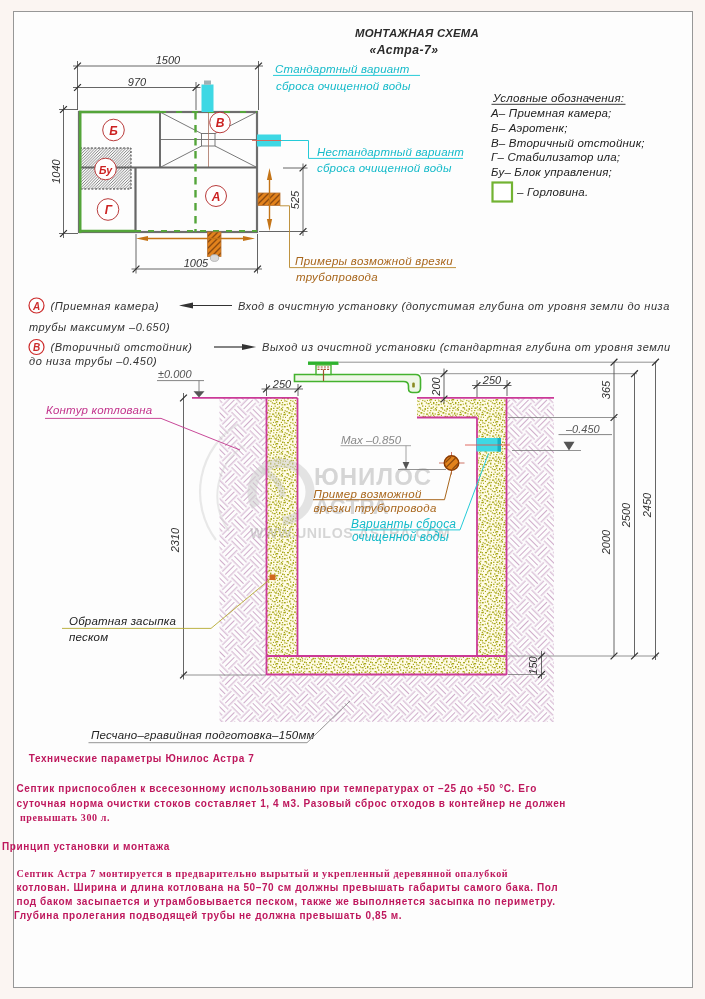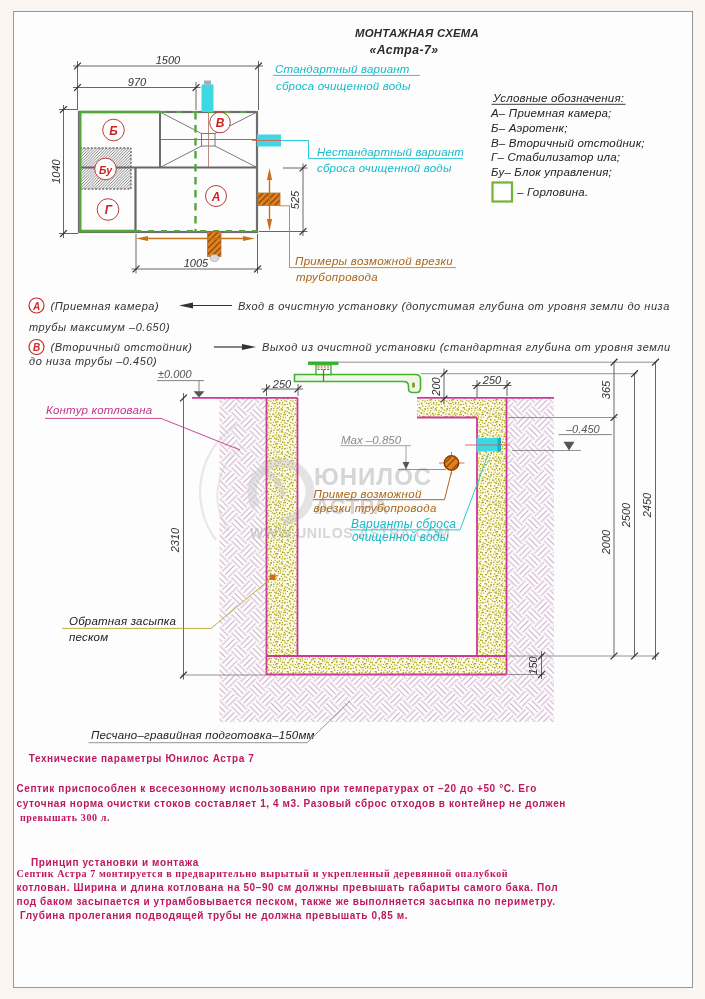--- a/index.html
+++ b/index.html
@@ -409,20 +409,20 @@
 <text x="351" y="528">Варианты сброса</text>
 <text x="352" y="540.5">очищенной воды</text>
 </g>
 <g stroke="#25cbd8" stroke-width="1" fill="none">
 <line x1="350" y1="529.9" x2="460" y2="529.9"></line>
 <line x1="460" y1="529.9" x2="488.5" y2="453.5"></line>
 </g>
 </g>
 </svg>
 <div class="bt" style="left:28.7px;top:752.5px;">Технические параметры Юнилос Астра 7</div>
-<div class="bt" style="left:16.5px;top:783.0px;">Септик приспособлен к всесезонному использованию при температурах от –20 до +50 °С. Его</div>
+<div class="bt" style="left:16.5px;top:783.0px;">Септик приспособлен к всесезонному использованию при температурах от –25 до +50 °С. Его</div>
 <div class="bt" style="left:16.5px;top:797.5px;">суточная норма очистки стоков составляет 1, 4 м3. Разовый сброс отходов в контейнер не должен</div>
 <div class="bt" style="left:20px;top:812.0px;font-family:Liberation Serif, serif;">превышать 300 л.</div>
-<div class="bt" style="left:31px;top:840.5px;margin-top:16px;">Принцип установки и монтажа</div>
+<div class="bt" style="left:2px;top:840.5px;">Принцип установки и монтажа</div>
 <div class="bt" style="left:16.5px;top:868.0px;font-family:Liberation Serif, serif;">Септик Астра 7 монтируется в предварительно вырытый и укрепленный деревянной опалубкой</div>
-<div class="bt" style="left:16.5px;top:882.0px;">котлован. Ширина и длина котлована на 50–90 см должны превышать габариты самого бака. Пол</div>
+<div class="bt" style="left:16.5px;top:882.0px;">котлован. Ширина и длина котлована на 50–70 см должны превышать габариты самого бака. Пол</div>
 <div class="bt" style="left:16.5px;top:896.0px;">под баком засыпается и утрамбовывается песком, также же выполняется засыпка по периметру.</div>
-<div class="bt" style="left:20px;top:910.0px;">Глубина пролегания подводящей трубы не должна превышать 0,85 м.</div>
+<div class="bt" style="left:14px;top:910.0px;">Глубина пролегания подводящей трубы не должна превышать 0,85 м.</div>
 
 </body></html>

